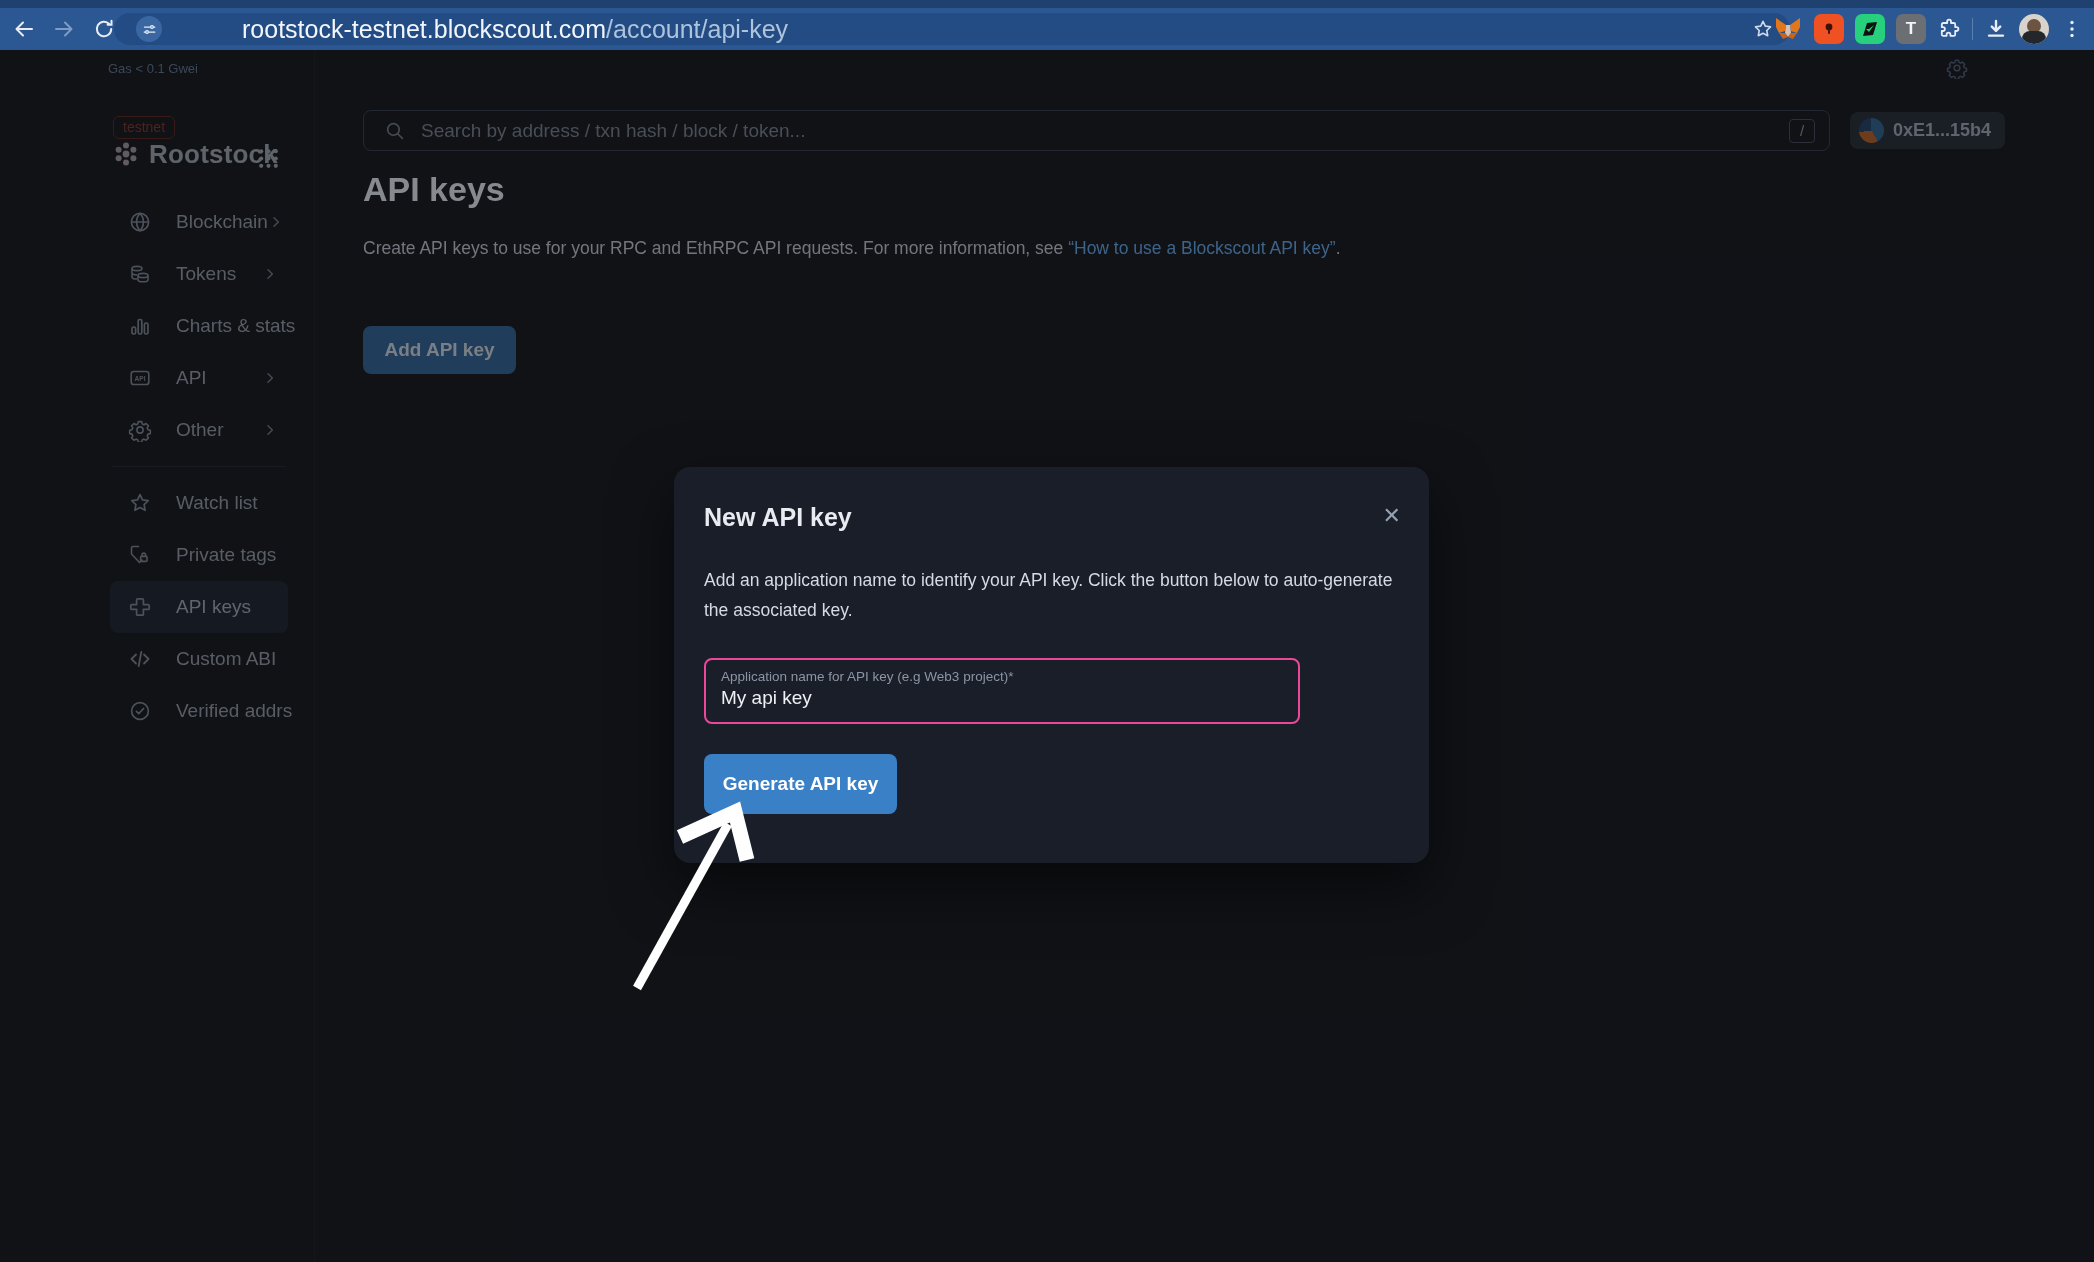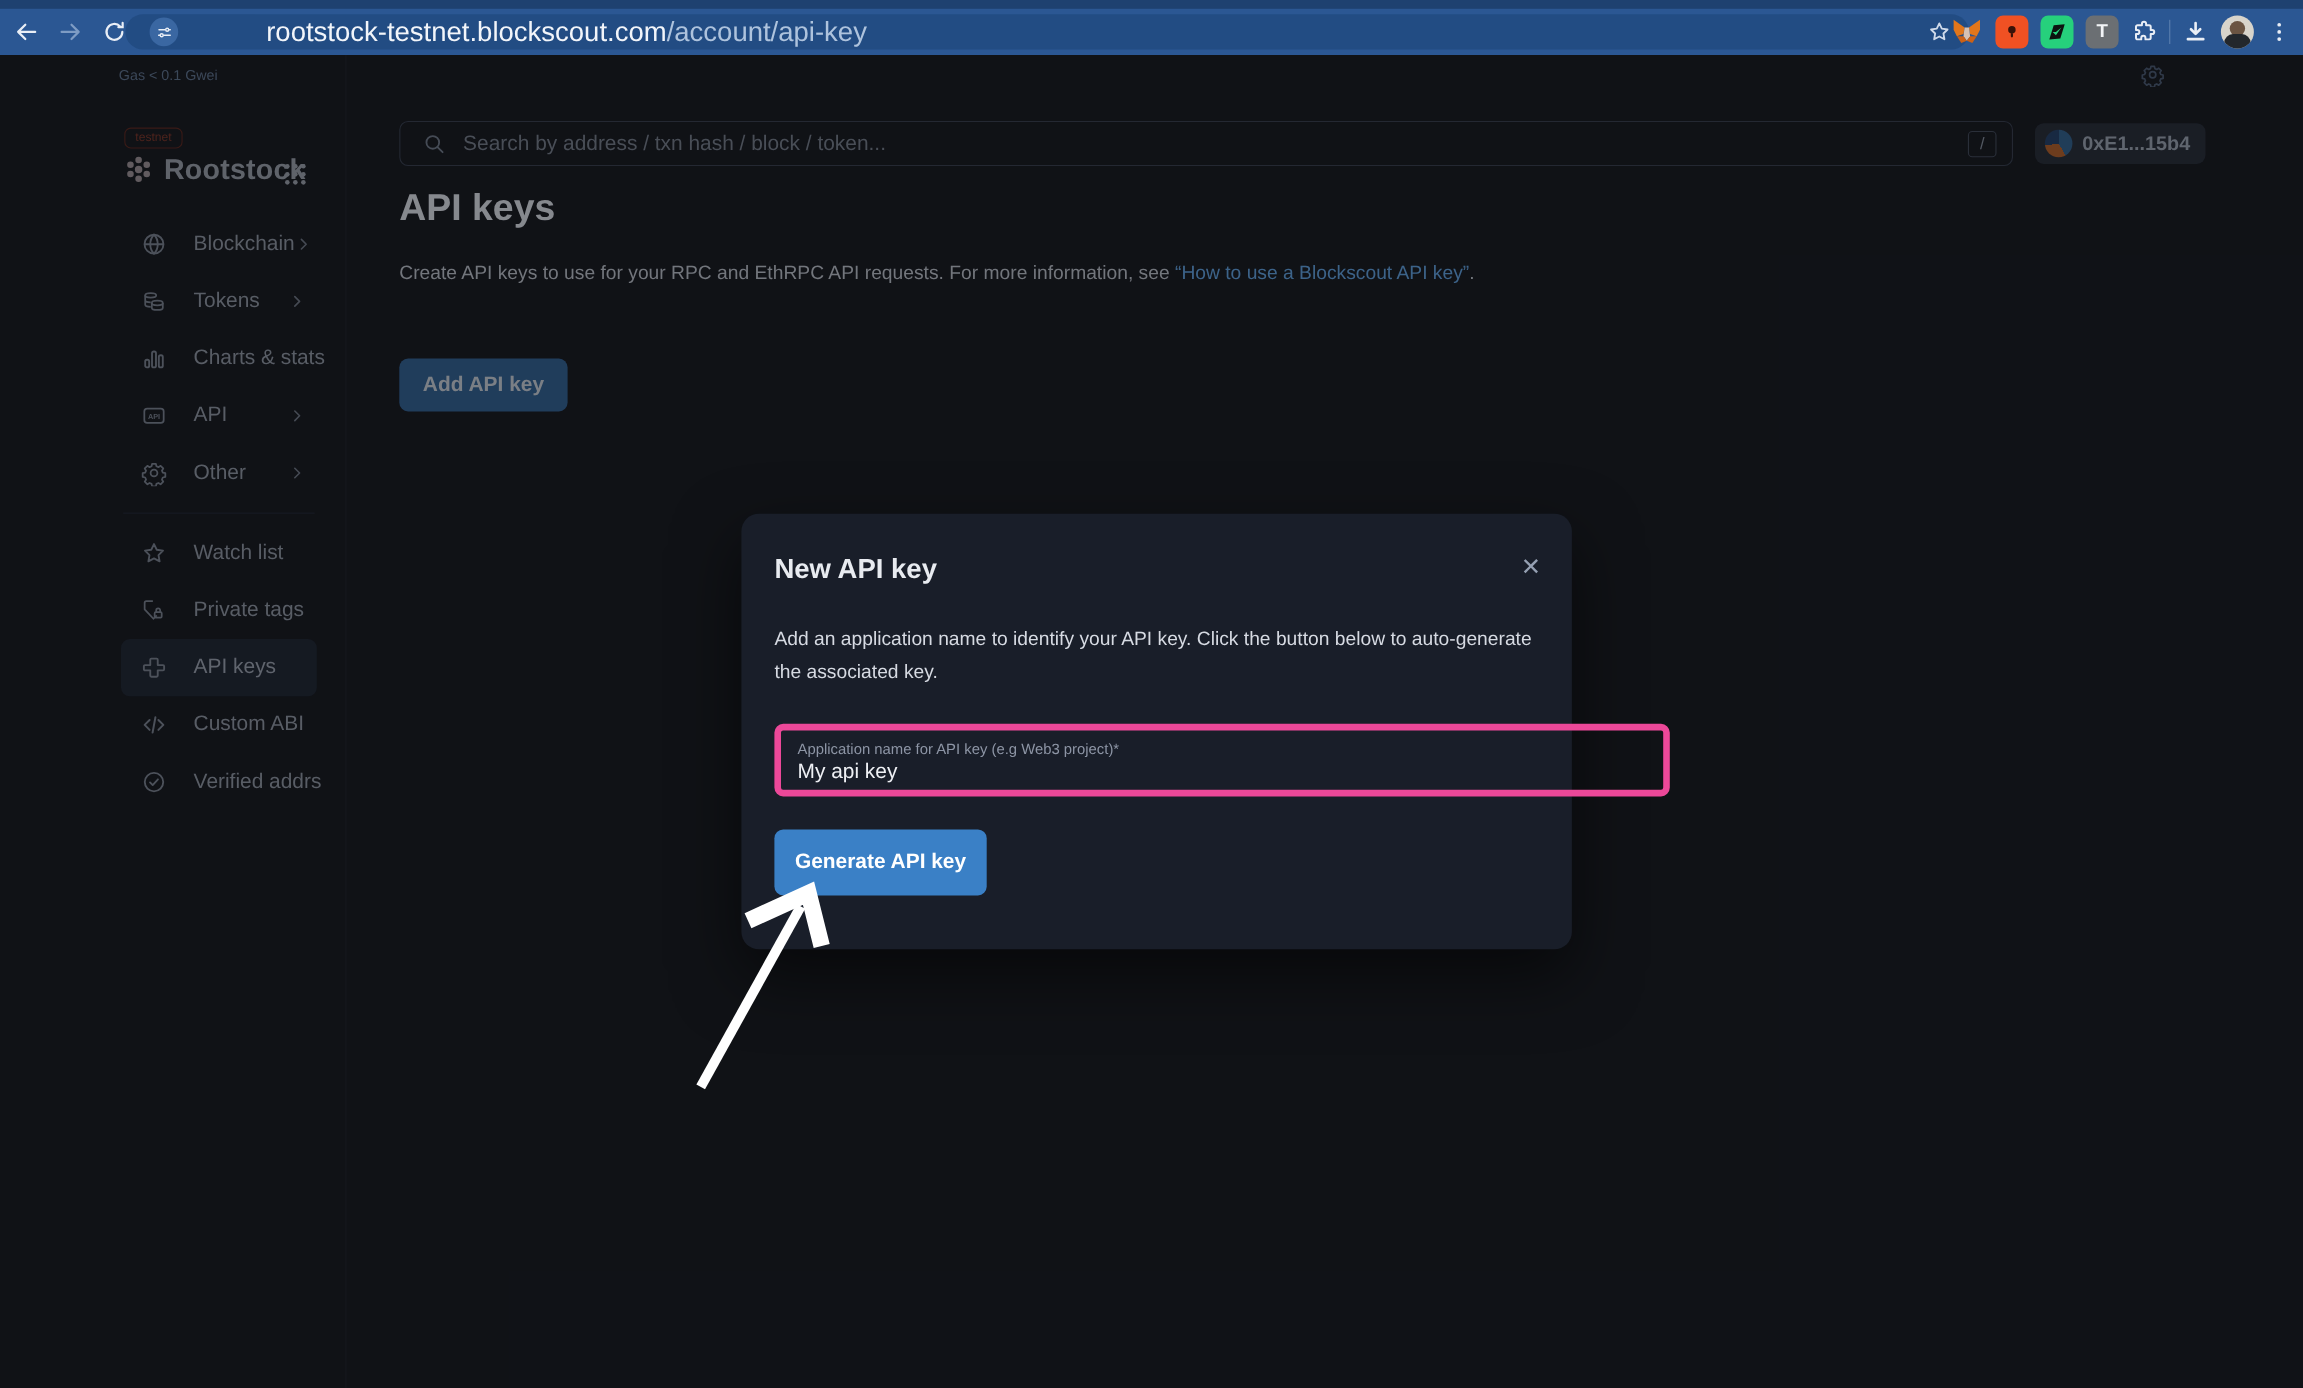--- a/index.html
+++ b/index.html
@@ -32,21 +32,21 @@
   .avatar-chrome b { position:absolute; left:3px; top:17px; width:24px; height:16px; border-radius:8px 8px 0 0; background:#23272c; }
 
   
   .page { position:absolute; top:50px; left:0; right:0; bottom:0; background:#1a1d25; }
   .gas { position:absolute; left:108px; top:11px; font-size:13px; color:#60748f; }
   .page-gear { position:absolute; left:1946px; top:7px; color:#4d5c75; }
 
   
   .sidebar { position:absolute; left:0; top:0; width:315px; bottom:0; border-right:1px solid rgba(255,255,255,.04); }
   .net-badge { position:absolute; left:113px; top:66px; padding:2px 9px 3px; border:1px solid #5d2b24;
-               border-radius:6px; color:#7d392d; font-size:11px; }
+               border-radius:6px; color:#7d392d; font-size:14px; }
   .brand-row { position:absolute; left:110px; top:88px; display:flex; align-items:flex-end; }
   .brand-name { font-size:26px; font-weight:700; color:#9aa0ac; margin-left:7px; letter-spacing:.2px; }
   .apps-grid { position:absolute; left:256px; top:96px; color:#9aa0ac; }
   .nav { position:absolute; left:110px; top:146px; width:178px; }
   .nav-item { height:52px; display:flex; align-items:center; border-radius:8px; padding:0 10px 0 18px; cursor:pointer; }
   .nav-item.active { background:#232a38; }
   .nicon { width:24px; height:24px; color:#7b8391; flex:0 0 auto; }
   .nlabel { font-size:19px; color:#8f96a3; margin-left:24px; white-space:nowrap; }
   .active .nlabel { color:#9aa2b0; }
   .nchev { margin-left:auto; color:#707886; }
@@ -76,21 +76,21 @@
              font-family:"Liberation Sans",sans-serif; cursor:pointer; }
 
   
   .backdrop { position:absolute; left:0; right:0; top:50px; bottom:0; background:rgba(0,0,0,.38); z-index:30; }
   .modal { position:absolute; left:674px; top:467px; width:755px; height:396px; background:#191e29;
            border-radius:16px; z-index:40; box-shadow:0 24px 60px rgba(0,0,0,.55); }
   .modal-title { position:absolute; left:30px; top:36px; font-size:25px; font-weight:600; color:#e8ebf0; }
   .modal-close { position:absolute; right:28px; top:36px; font-size:22px; color:#95a0b2; background:none;
                  border:none; cursor:pointer; font-family:"Liberation Sans",sans-serif; }
   .modal-body { position:absolute; left:30px; top:98px; width:692px; font-size:17.5px; line-height:30px; color:#d6dae2; }
-  .field { position:absolute; left:30px; top:191px; width:814px; height:66px; border:6px solid #ec4899;
+  .field { position:absolute; left:30px; top:191px; width:596px; height:66px; border:2px solid #ec4899;
            border-radius:8px; padding:9px 15px; }
   .field-label { font-size:13.5px; color:#8d95a5; display:block; }
   .field input { width:100%; background:transparent; border:none; outline:none; font-size:19px;
                  color:#eef0f4; font-weight:500; margin-top:3px; font-family:"Liberation Sans",sans-serif; }
   .generate-btn { position:absolute; left:30px; top:287px; width:193px; height:60px; background:#3a80c6;
                   border:none; border-radius:8px; color:#ffffff; font-size:19px; font-weight:700;
                   font-family:"Liberation Sans",sans-serif; cursor:pointer; }
 
   .arrow-layer { position:absolute; inset:0; z-index:50; pointer-events:none; }
 </style>

